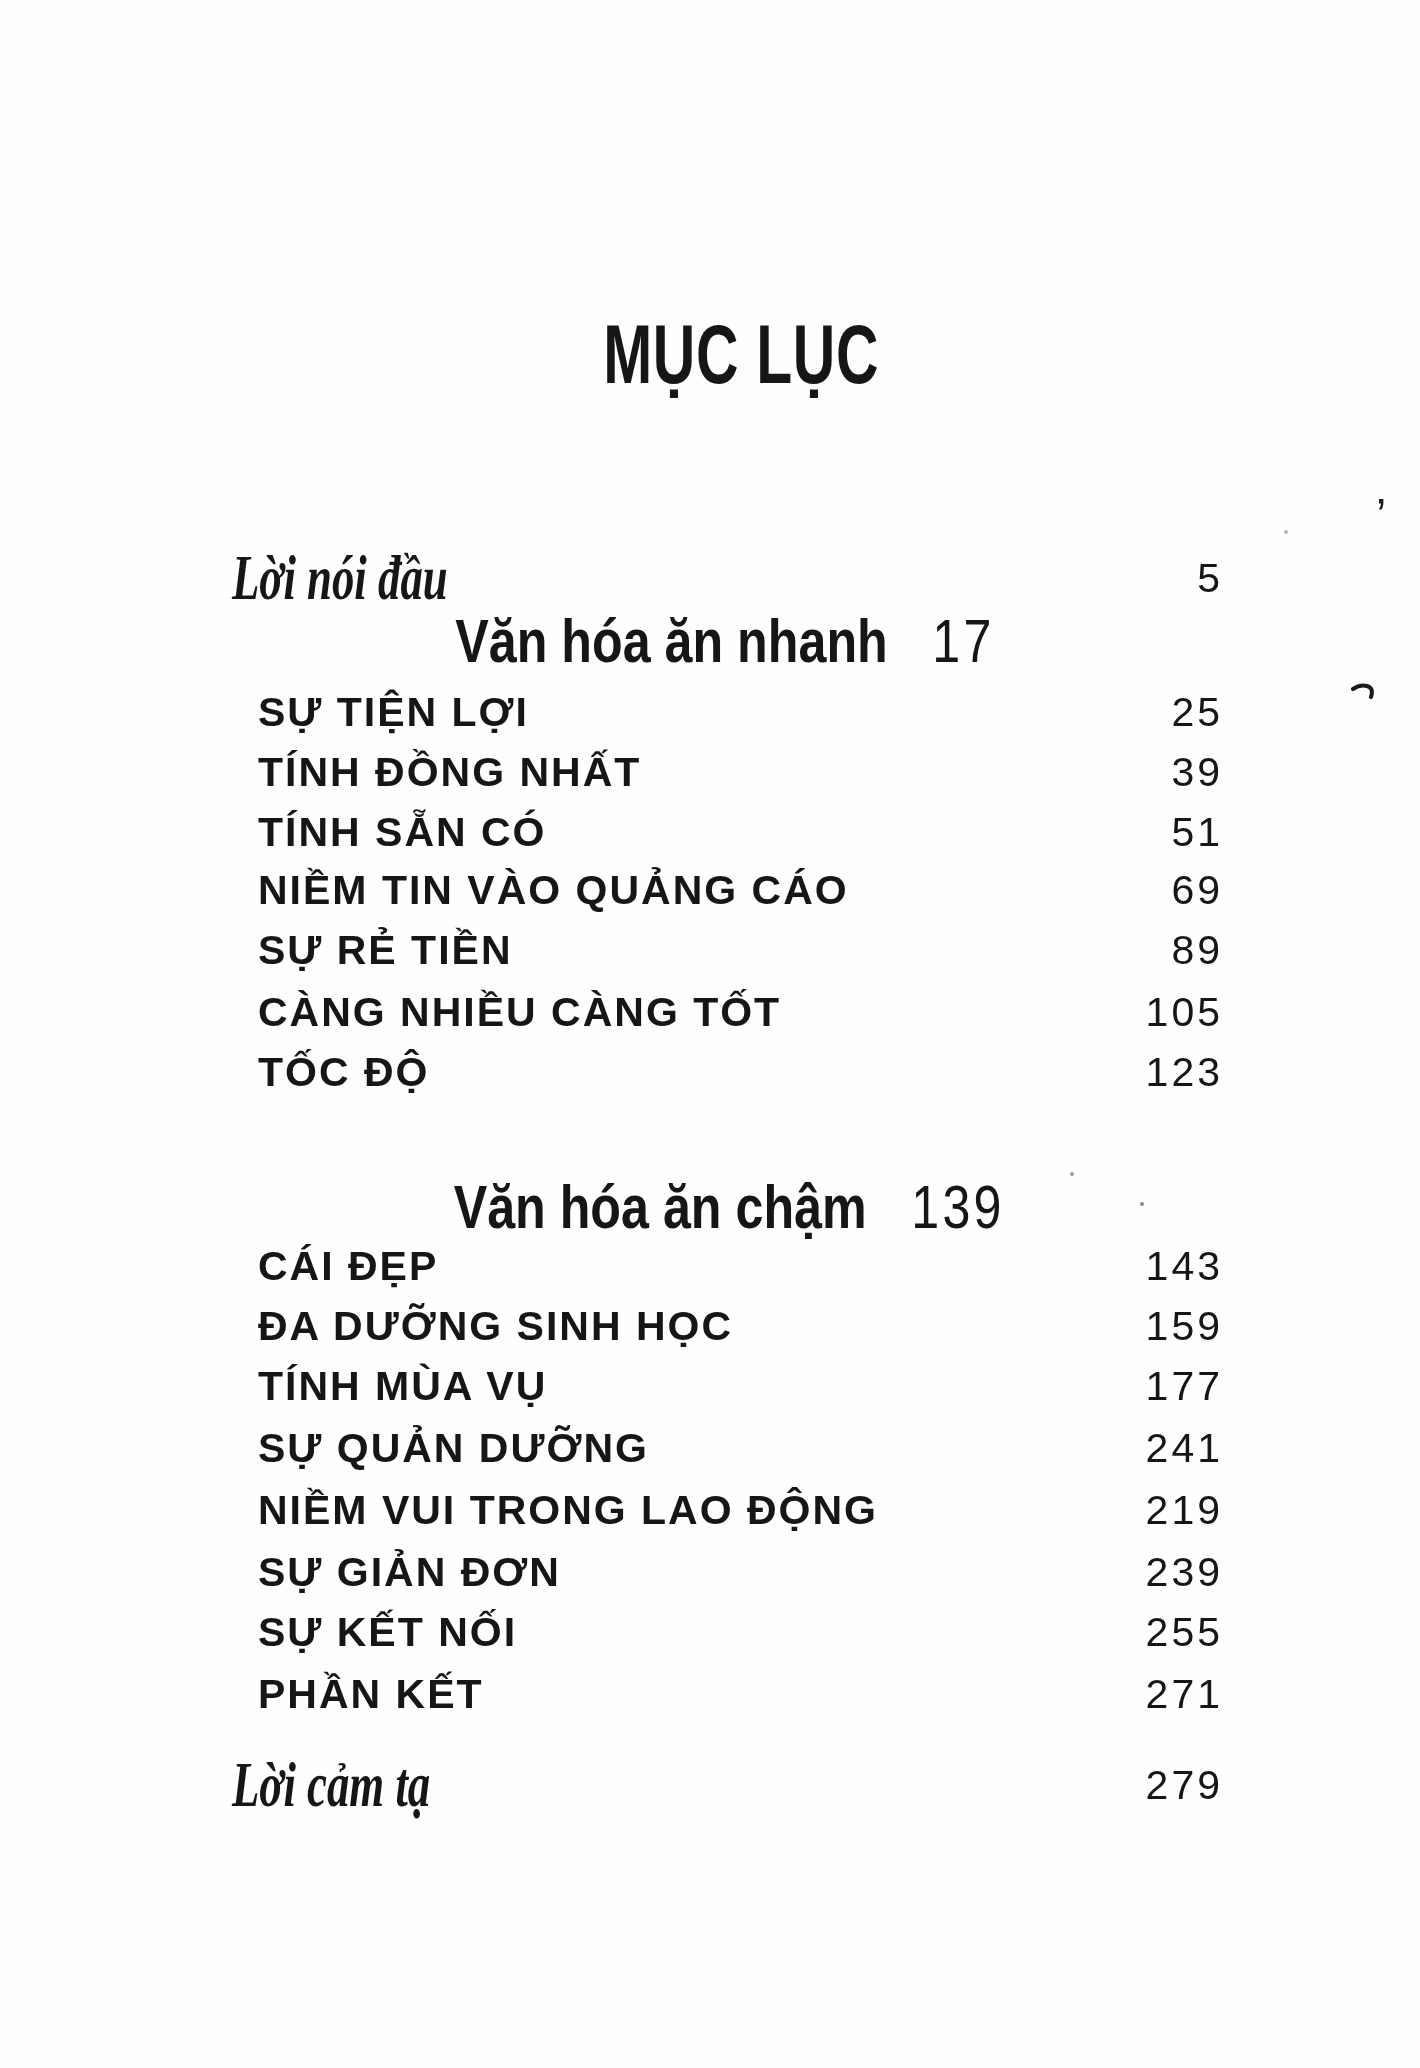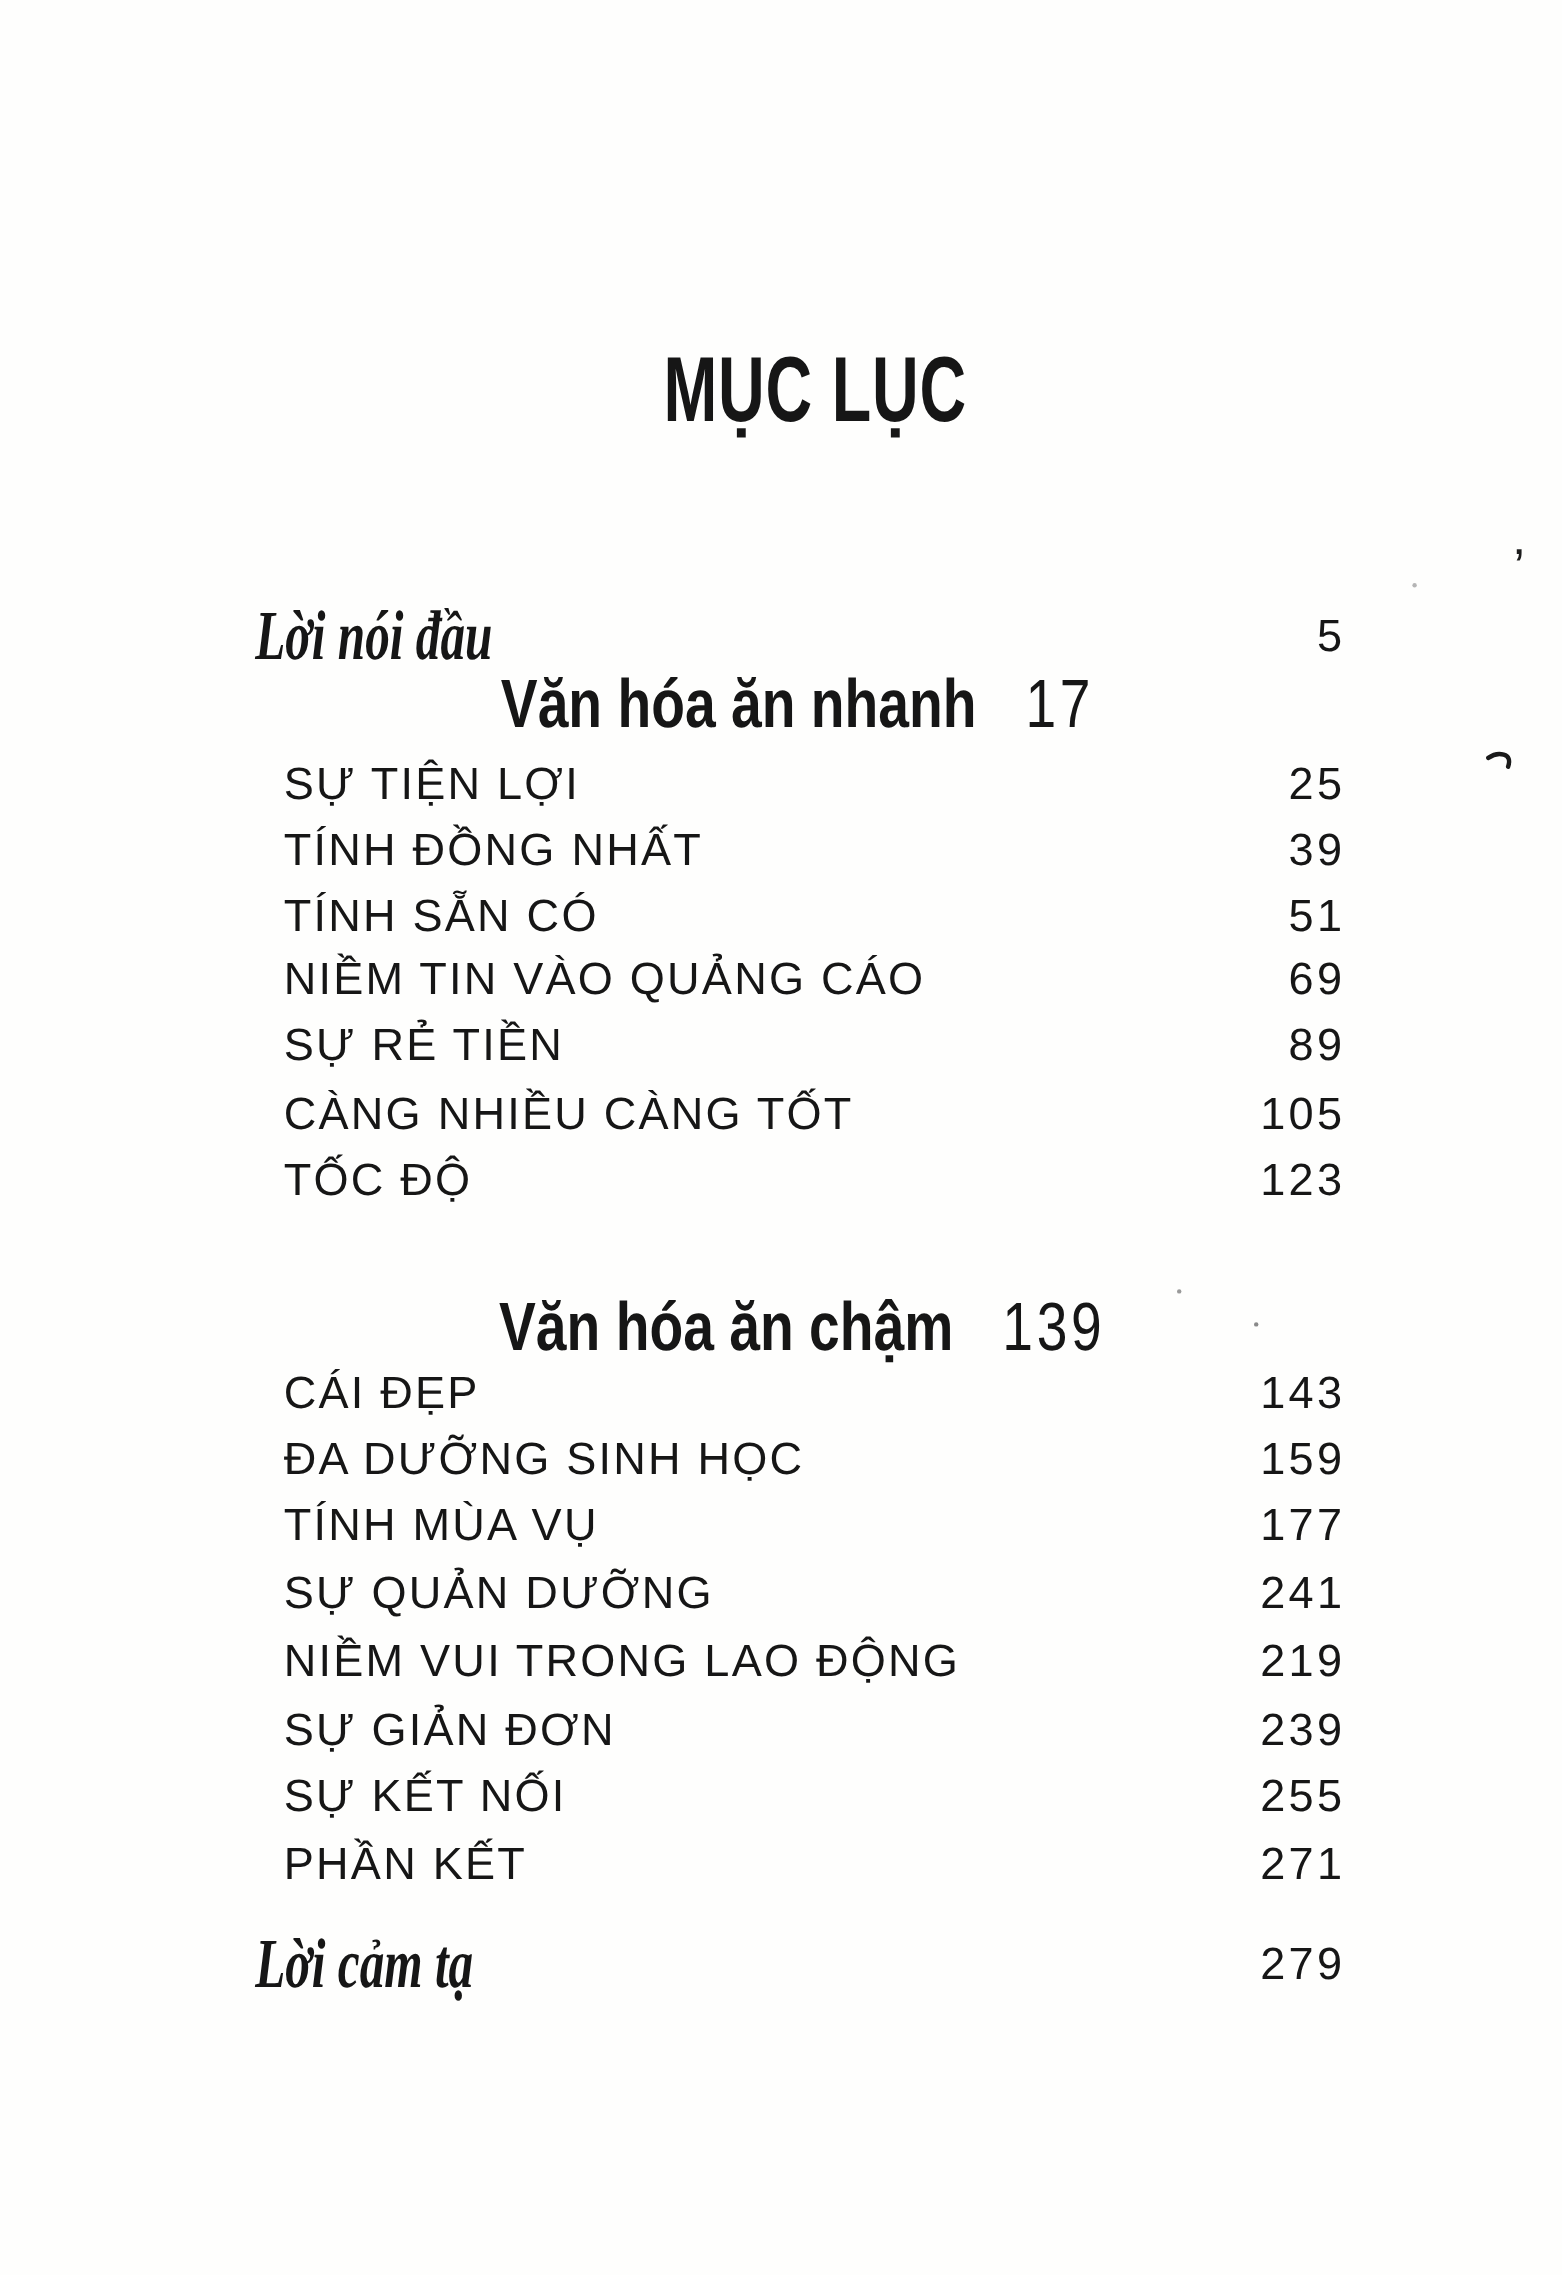--- a/index.html
+++ b/index.html
@@ -31,21 +31,21 @@
     display:inline-block;
     font-size:62px;font-weight:bold;
     transform:scaleX(0.81);transform-origin:center top;
     white-space:nowrap;
   }
   .h-num{font-weight:400;margin-left:55px;letter-spacing:4px;}
   
   .row{position:absolute;left:0;width:1420px;height:52px;line-height:1;}
   .row .label{
     position:absolute;left:258px;top:0;
-    font-size:41px;font-weight:400;letter-spacing:2px;
+    font-size:41px;font-weight:700;letter-spacing:2px;
     white-space:nowrap;
   }
   .row .pagenum{
     position:absolute;right:197px;top:0;
     font-size:41px;font-weight:400;letter-spacing:3px;
   }
   
   .serif-row .slabel{
     position:absolute;left:232px;top:0;
     font-family:"Liberation Serif",serif;

